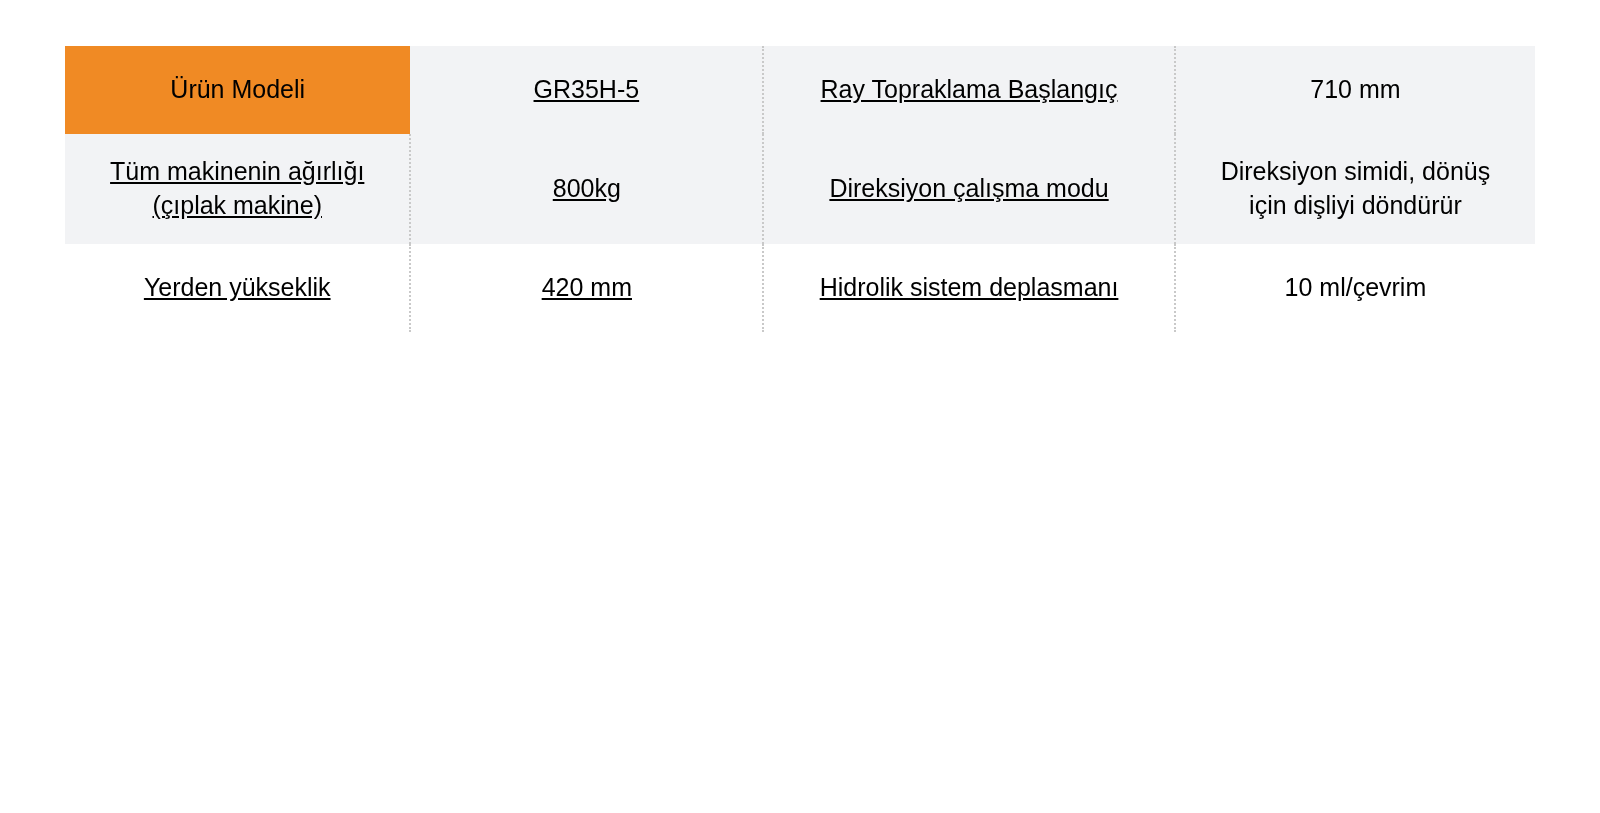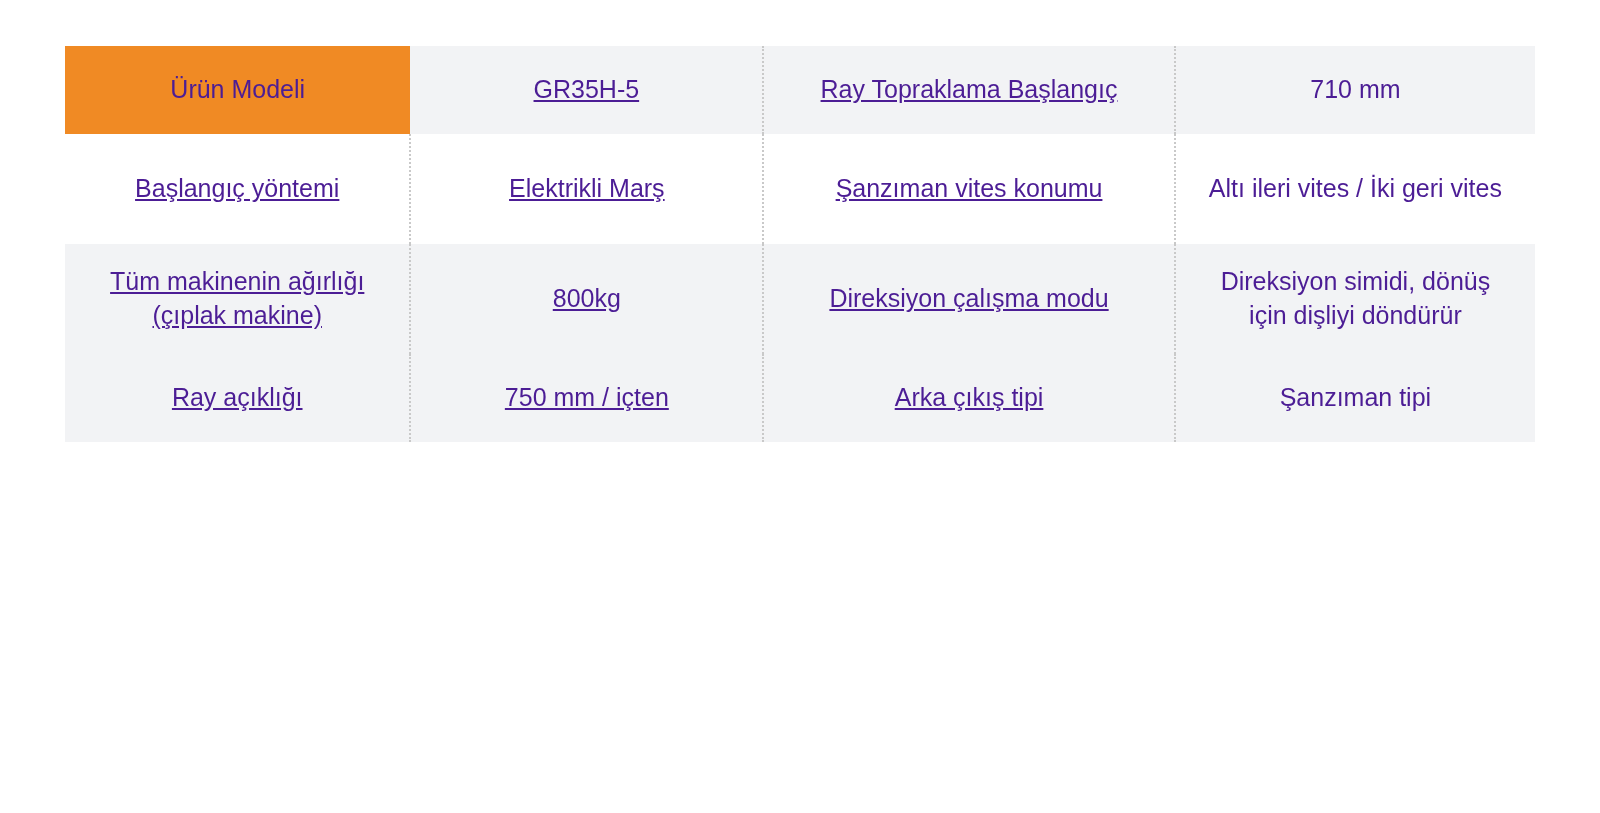--- a/index.html
+++ b/index.html
@@ -31,21 +31,21 @@
   table.spec {
     border-collapse: collapse;
     width: 100%;
     table-layout: fixed;
   }
   table.spec td {
     text-align: center;
     vertical-align: middle;
     font-size: 25px;
     line-height: 1.35;
-    color: #4c1d95;
+    color: #000000;
     padding: 16px 32px;
     border: none;
     font-weight: 400;
   }
   
   col.c1 { width: 23.5%; }
   col.c2 { width: 24%; }
   col.c3 { width: 28%; }
   col.c4 { width: 24.5%; }
 
@@ -84,34 +84,28 @@
         <col class="c3">
         <col class="c4">
       </colgroup>
       <tbody id="spec-body">
           <tr class="shade r-short">
             <td class="header-cell">Ürün Modeli</td>
             <td class="sep-right">GR35H-5</td>
             <td class="sep-right">Ray Topraklama Başlangıç</td>
             <td class="">710 mm</td>
           </tr>
-          <tr class="plain r-med">
-            <td class="sep-right">Başlangıç yöntemi</td>
-            <td class="bold-val sep-right">Elektrikli Marş</td>
-            <td class="sep-right">Şanzıman vites konumu</td>
-            <td class="">Altı ileri vites / İki geri vites</td>
-          </tr>
           <tr class="shade r-med">
             <td class="sep-right">Tüm makinenin ağırlığı (çıplak makine)</td>
             <td class="sep-right">800kg</td>
             <td class="sep-right">Direksiyon çalışma modu</td>
             <td class="">Direksiyon simidi, dönüş için dişliyi döndürür</td>
           </tr>
-          <tr class="shade r-short">
-            <td class="sep-right">Ray açıklığı</td>
-            <td class="sep-right">750 mm / içten</td>
-            <td class="sep-right">Arka çıkış tipi</td>
-            <td class="">Şanzıman tipi</td>
+          <tr class="plain r-short">
+            <td class="sep-right">Yerden yükseklik</td>
+            <td class="sep-right">420 mm</td>
+            <td class="sep-right">Hidrolik sistem deplasmanı</td>
+            <td class="">10 ml/çevrim</td>
           </tr>
         </tbody>
     </table>
   </div>
 </div>
 
 </body></html>

